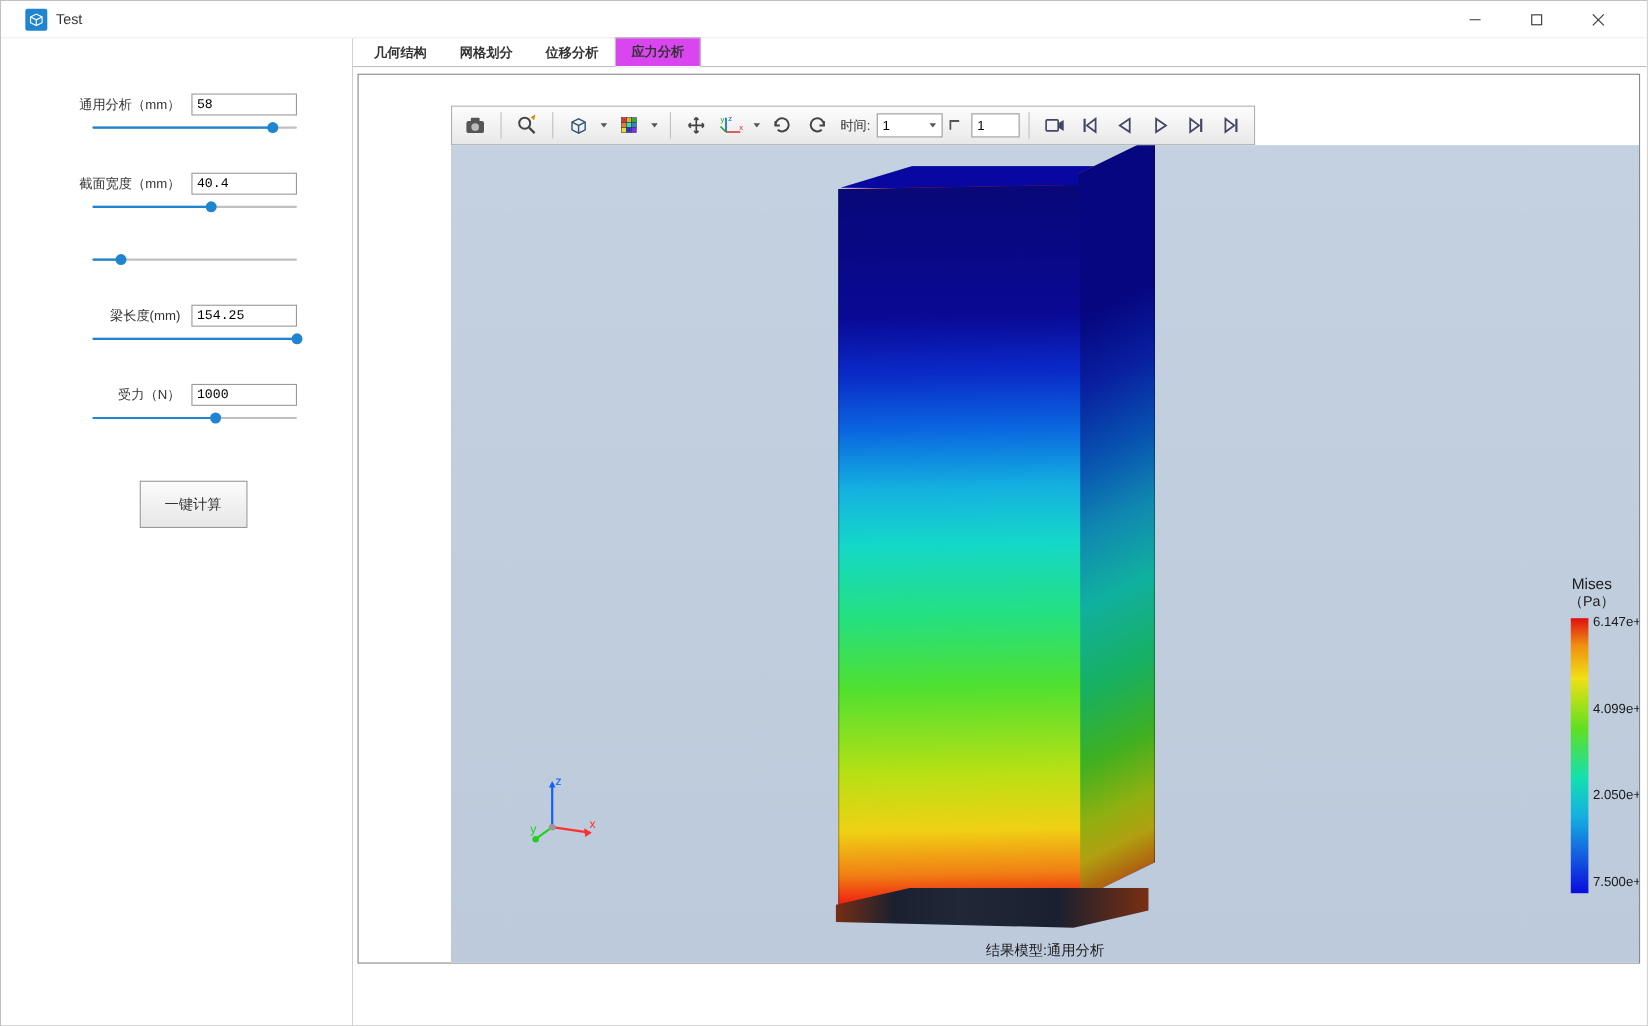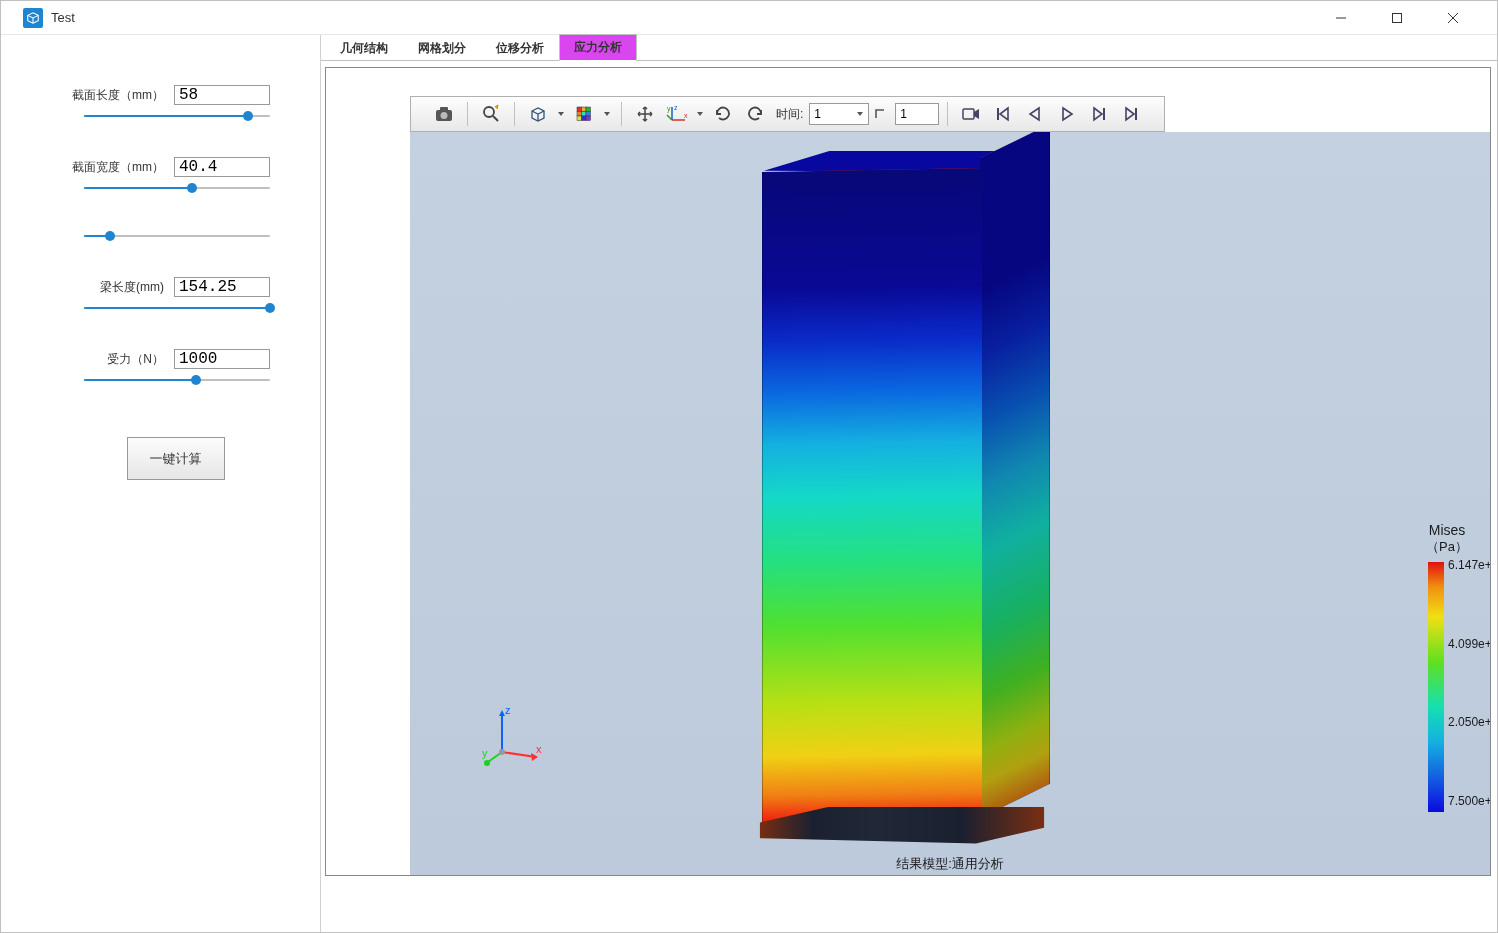--- a/index.html
+++ b/index.html
@@ -60,21 +60,21 @@
   color: #333;
   margin-right: 10px;
   white-space: nowrap;
 }
 .param-row input[type="text"] {
   width: 96px;
   height: 20px;
   border: 1px solid #999;
   padding: 1px 4px;
   font-family: "Courier New", monospace;
-  font-size: 16px;
+  font-size: 12px;
   color: #000;
 }
 .slider-row {
   display: flex; justify-content: flex-end;
   padding-right: 30px;
   margin-bottom: 34px;
 }
 .slider {
   width: 186px; height: 14px;
   position: relative;
@@ -138,21 +138,21 @@
   border: 1px solid #888;
   background: #fff;
 }
 .viewer-toolbar {
   position: absolute;
   top: 28px; left: 84px;
   height: 36px;
   background: linear-gradient(#fdfdfd, #e8e8e8);
   border: 1px solid #b0b0b0;
   display: flex; align-items: center;
-  padding: 0 18px;
+  padding: 0 6px;
   gap: 2px;
 }
 .tb-btn {
   width: 30px; height: 28px;
   display: flex; align-items: center; justify-content: center;
   border: 1px solid transparent;
   cursor: default;
 }
 .tb-sep { width: 1px; height: 24px; background: #c0c0c0; margin: 0 6px; }
 .tb-drop { width: 12px; display:flex; align-items:center; justify-content:center; }
@@ -313,21 +313,21 @@
             <line x1="11" y1="1" x2="1" y2="11" stroke="#333" stroke-width="1"></line>
           </svg>
         </div>
     </div>
   </div>
 
   <div class="content">
     <div class="sidebar">
       <div id="params-container">
           <div class="param-row">
-            <label>截面长度（mm）</label>
+            <label>通用分析（mm）</label>
     <input type="text" value="58" style="">
           </div>
           <div class="slider-row">
             <div class="slider">
     <div class="slider-track"></div>
     <div class="slider-fill" style="width:88%"></div>
     <div class="slider-thumb" style="left:88%"></div>
   </div>
           </div>
           <div class="param-row">

